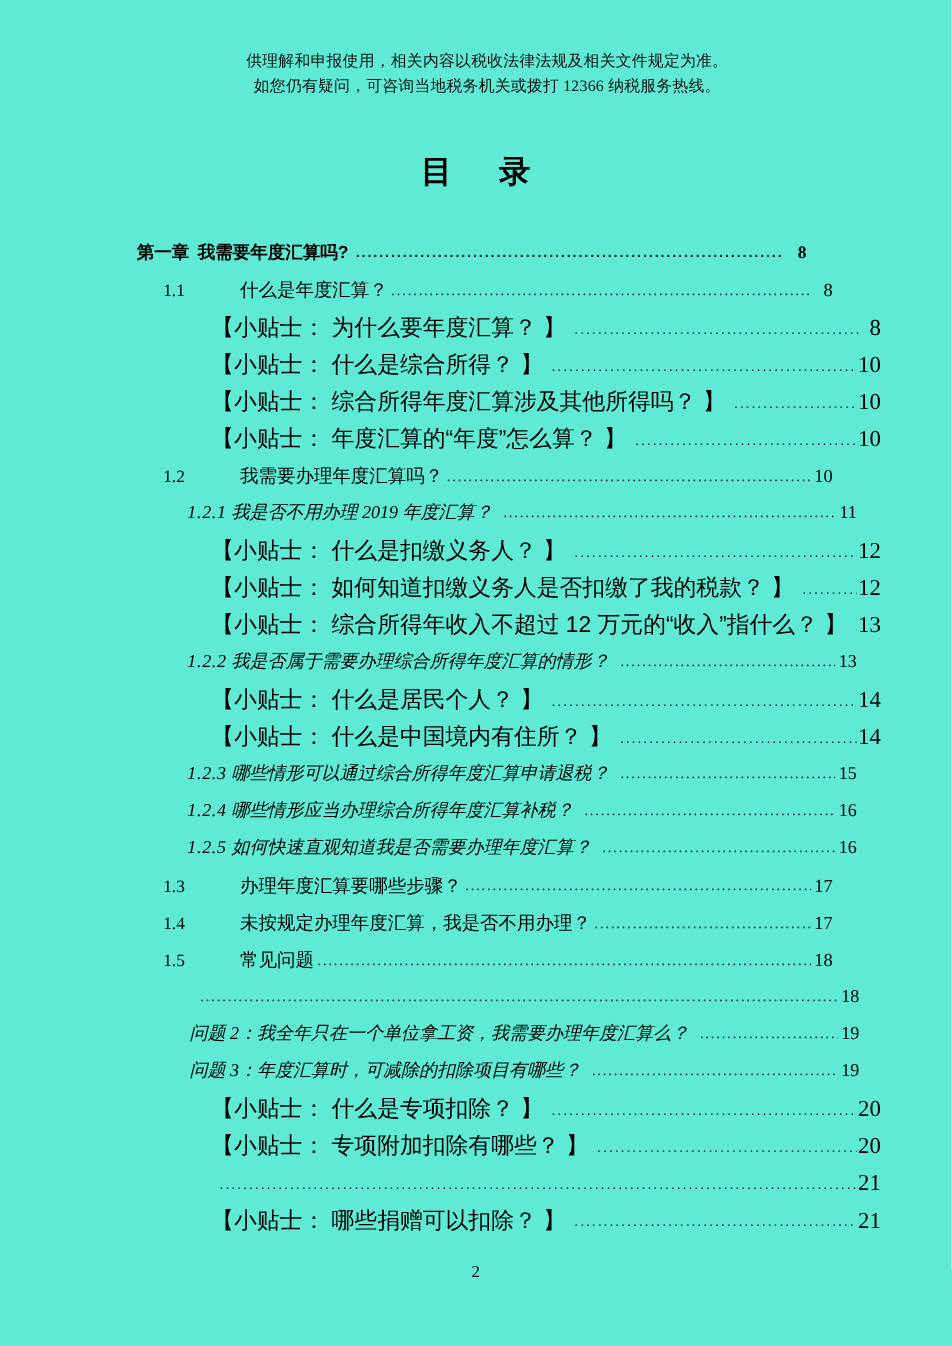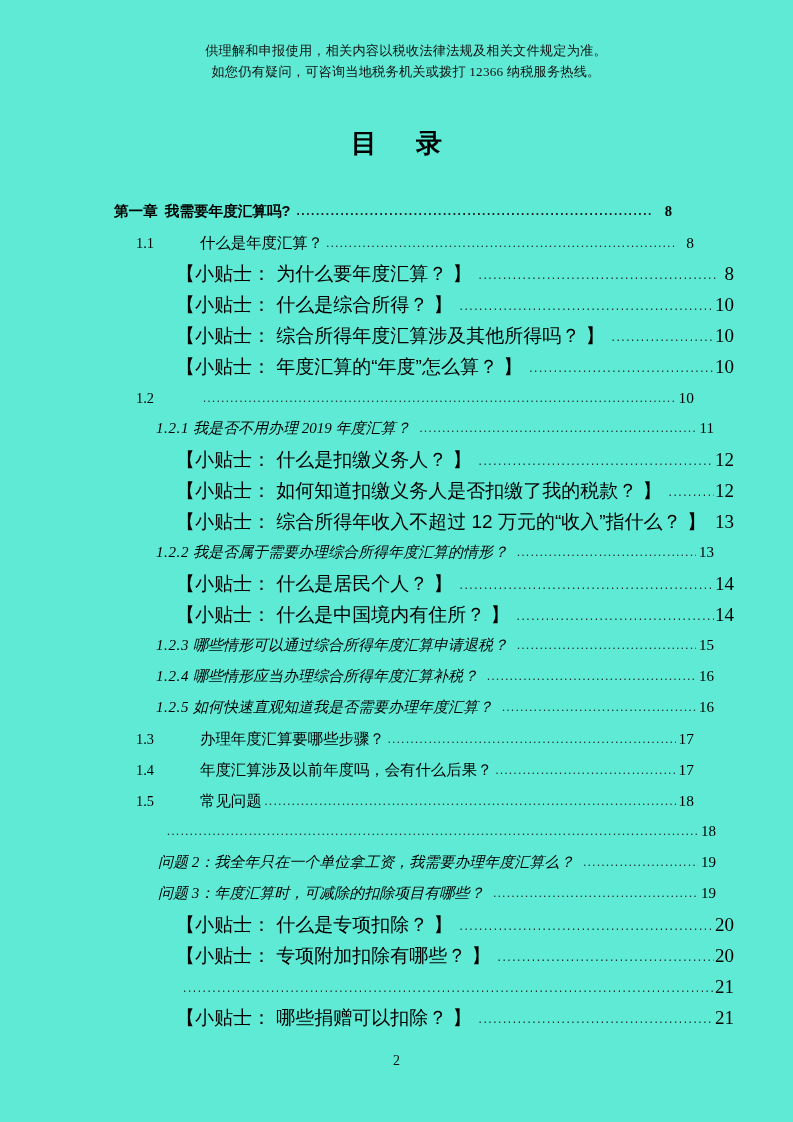--- a/index.html
+++ b/index.html
@@ -205,20 +205,21 @@
         <span class="leader"></span>
         <span class="pg">10</span>
       </div>
       <div class="toc-row tip">
         <span class="label">【小贴士：  年度汇算的“年度”怎么算？ 】</span>
         <span class="leader"></span>
         <span class="pg">10</span>
       </div>
       <div class="toc-row lvl2">
         <span class="num">1.2</span>
+        <span class="label">我需要办理年度汇算吗？</span>
         <span class="leader"></span>
         <span class="pg">10</span>
       </div>
       <div class="toc-row lvl3">
         <span class="num">1.2.1</span>
         <span class="label">我是否不用办理 2019 年度汇算？</span>
         <span class="leader"></span>
         <span class="pg">11</span>
       </div>
       <div class="toc-row tip">
@@ -271,21 +272,21 @@
         <span class="pg">16</span>
       </div>
       <div class="toc-row lvl2">
         <span class="num">1.3</span>
         <span class="label">办理年度汇算要哪些步骤？</span>
         <span class="leader"></span>
         <span class="pg">17</span>
       </div>
       <div class="toc-row lvl2">
         <span class="num">1.4</span>
-        <span class="label">年度汇算涉及以前年度吗，会有什么后果？</span>
+        <span class="label">未按规定办理年度汇算，我是否不用办理？</span>
         <span class="leader"></span>
         <span class="pg">17</span>
       </div>
       <div class="toc-row lvl2">
         <span class="num">1.5</span>
         <span class="label">常见问题</span>
         <span class="leader"></span>
         <span class="pg">18</span>
       </div>
       <div class="toc-row q">

